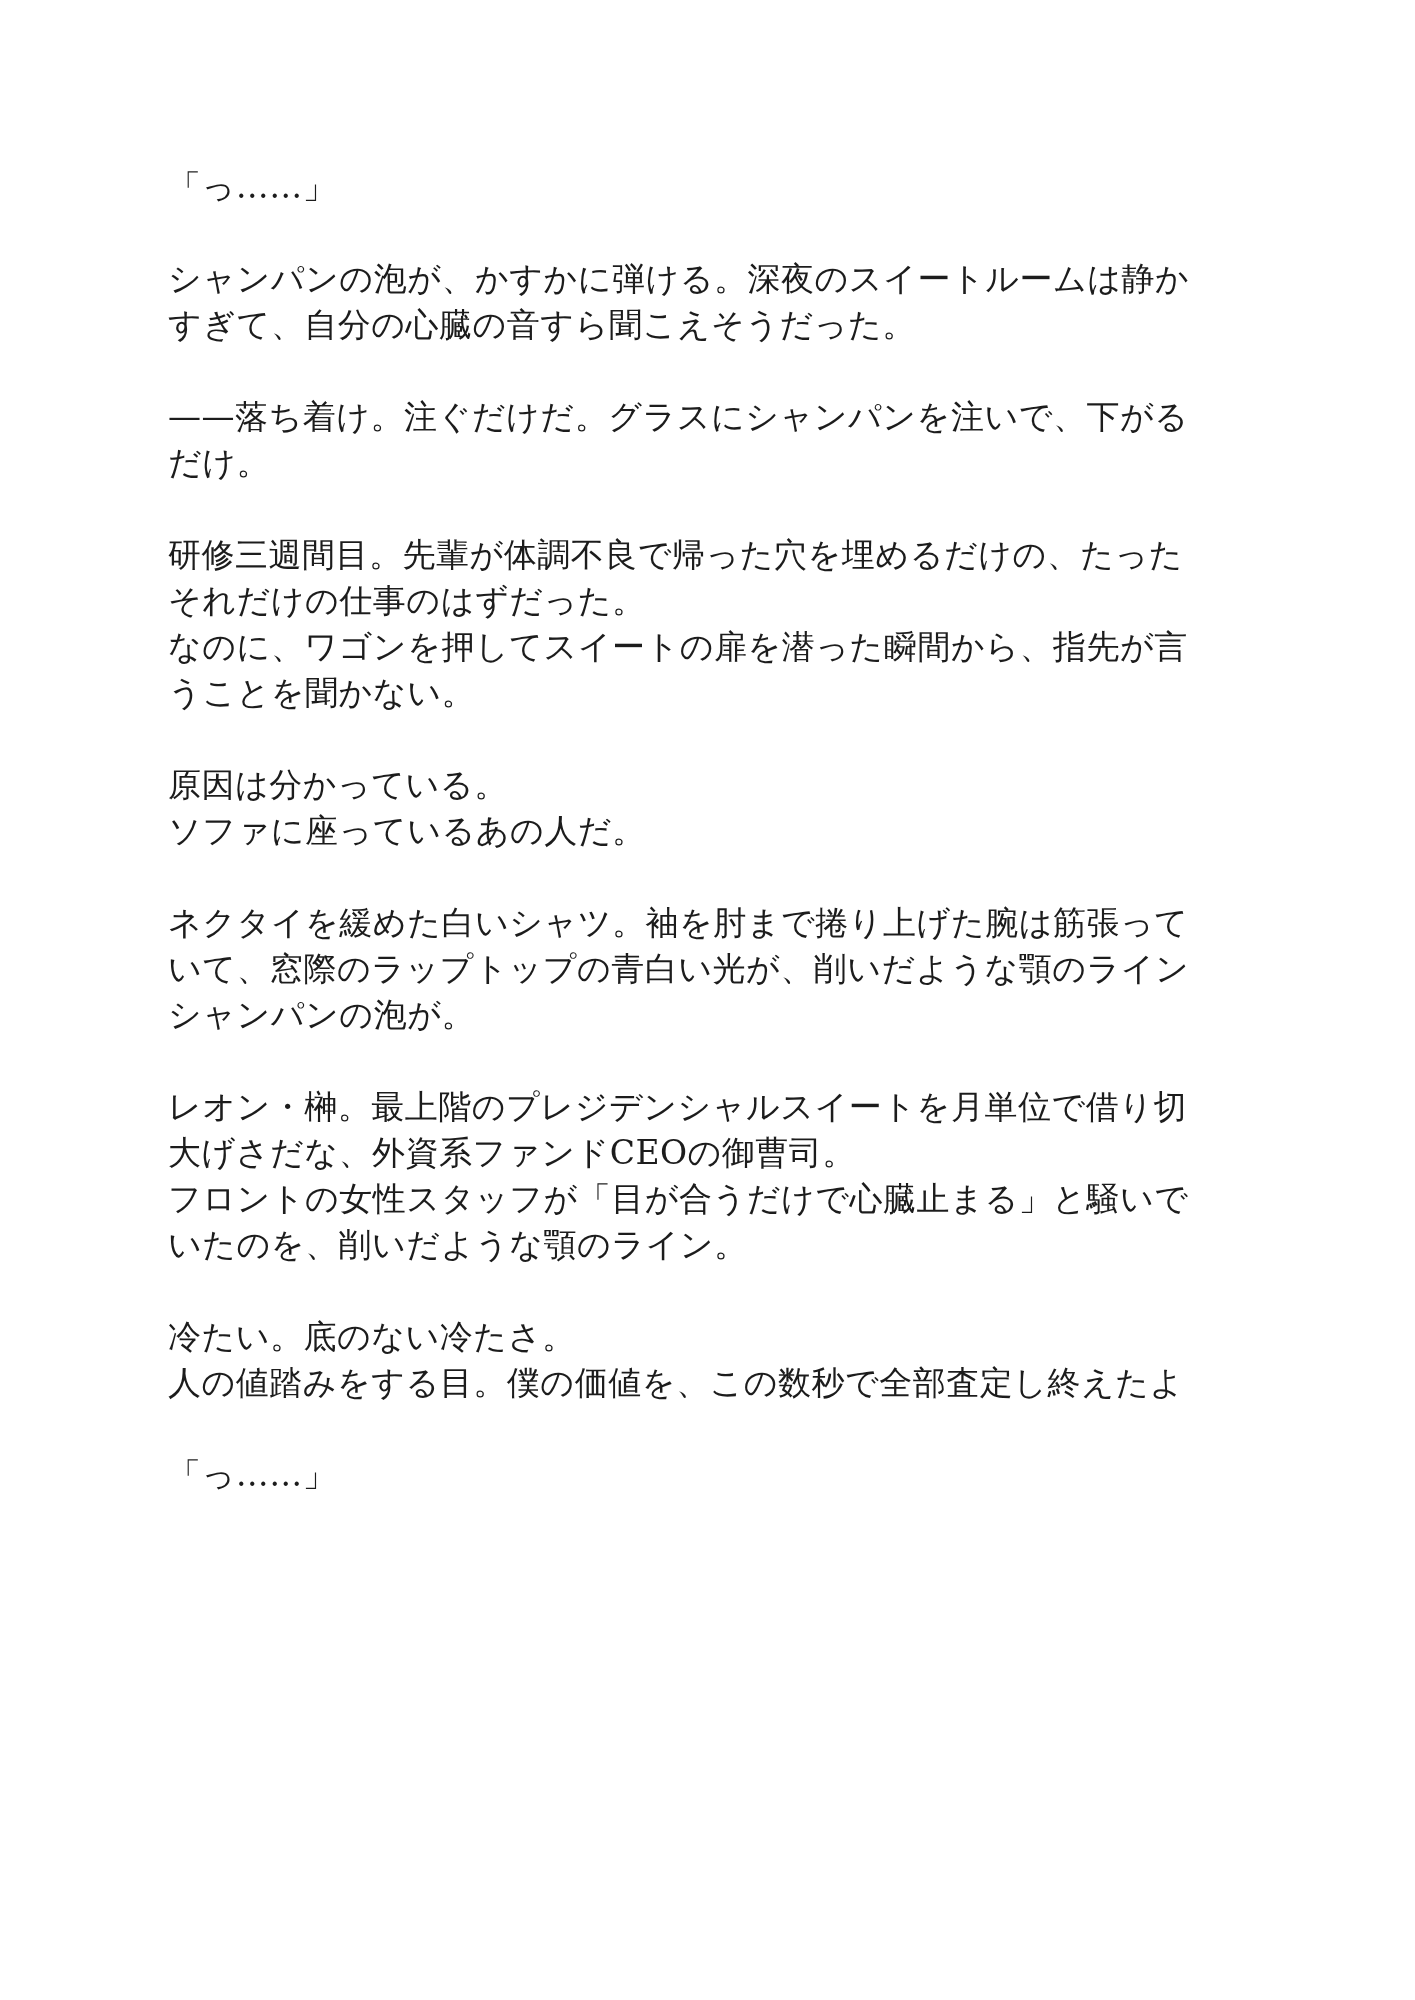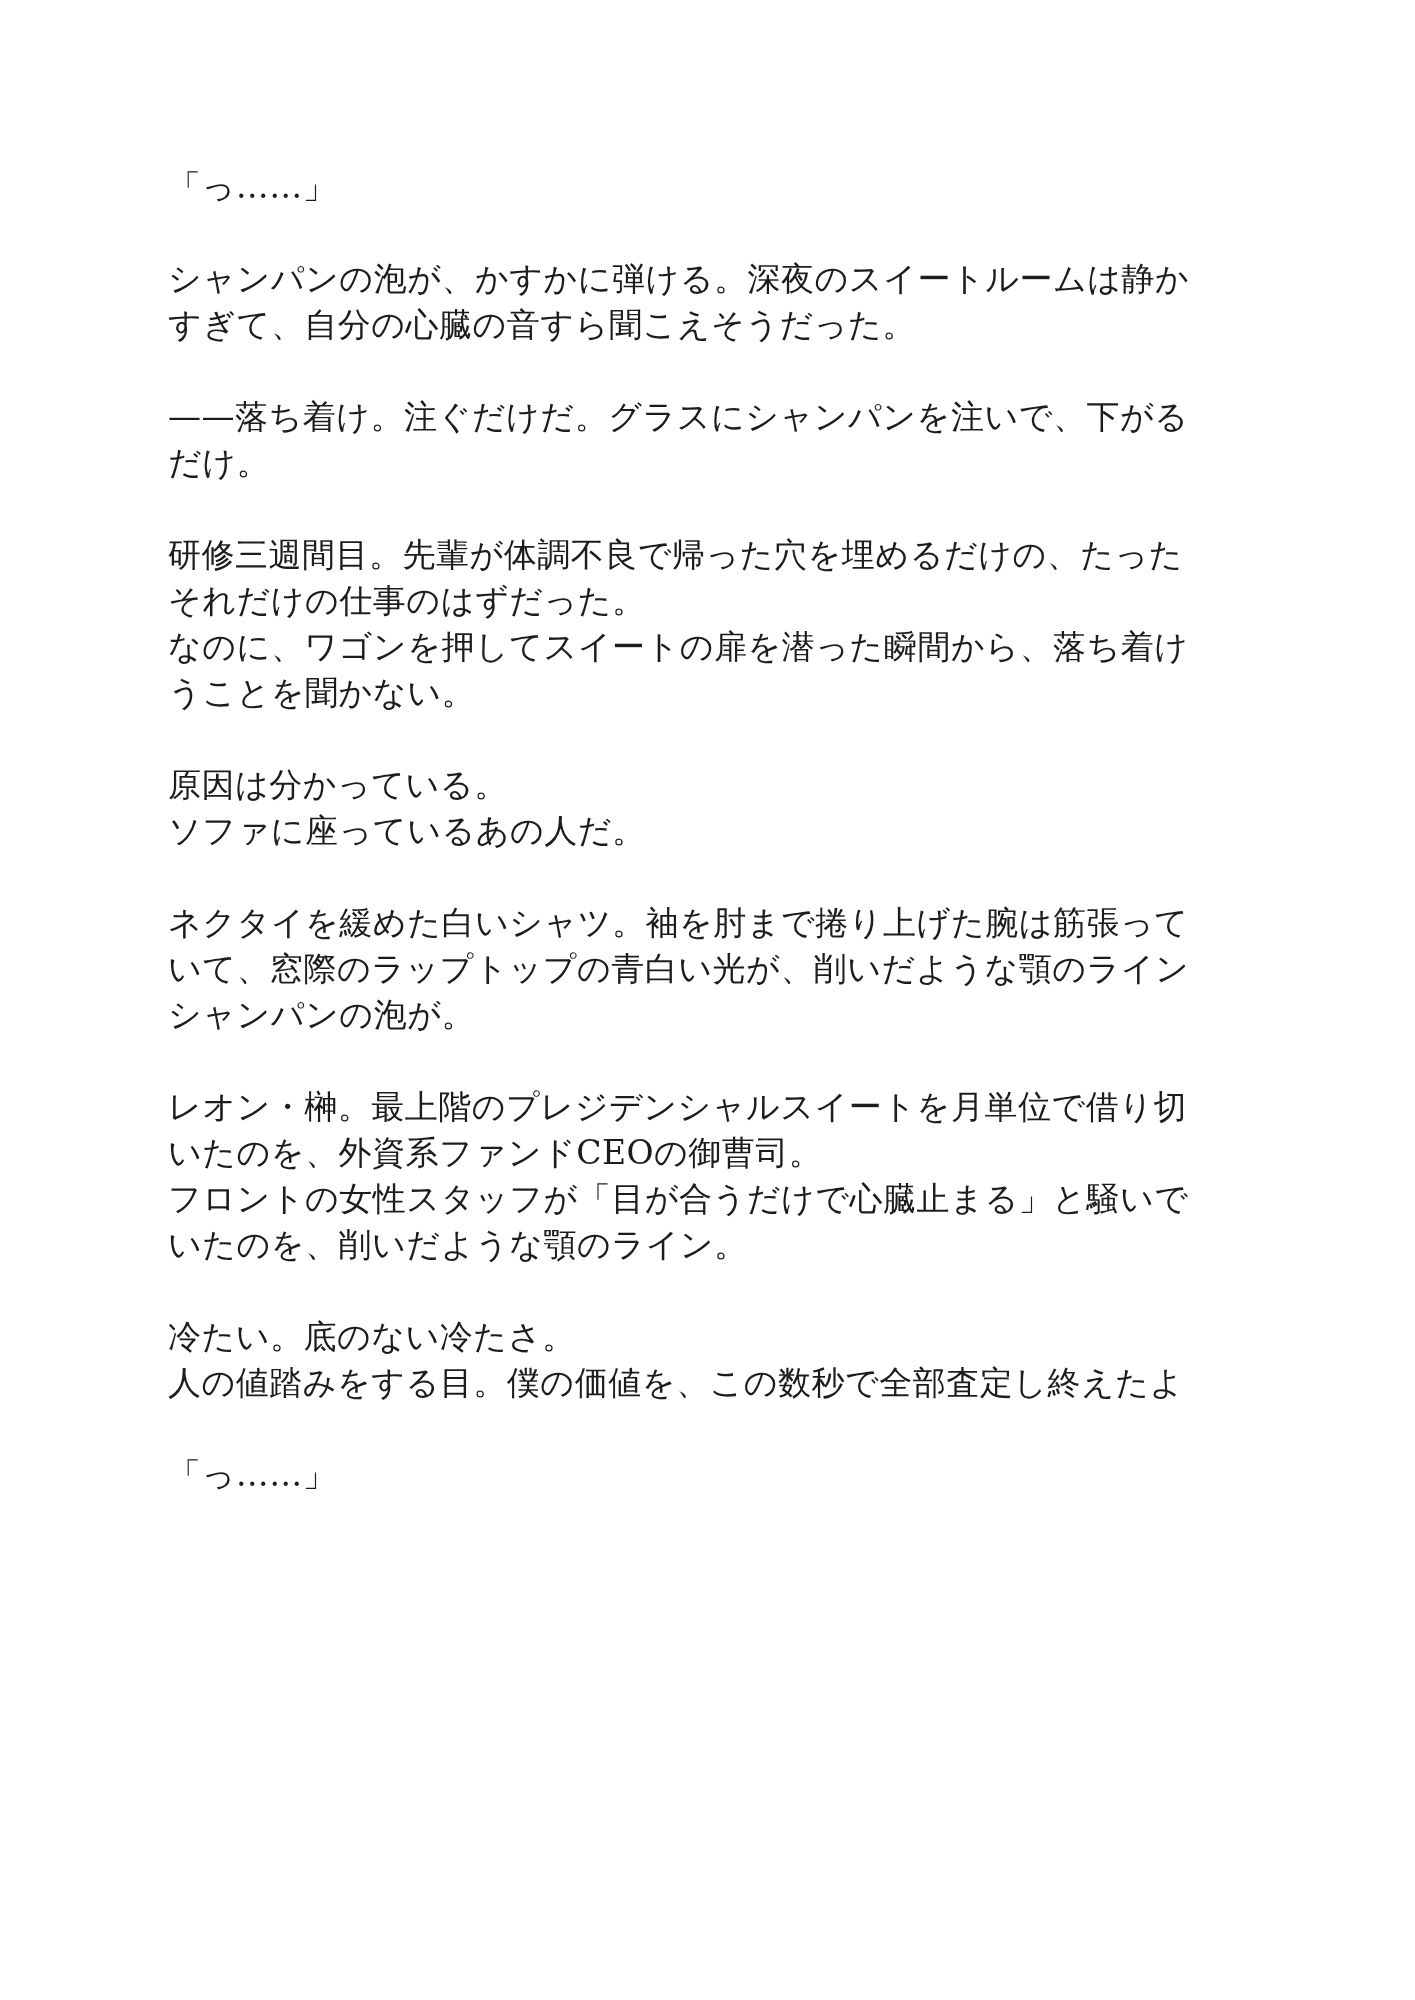--- a/index.html
+++ b/index.html
@@ -51,38 +51,38 @@
     </div>
 
     <div class="paragraph">
       <span class="text-line">——落ち着け。注ぐだけだ。グラスにシャンパンを注いで、下がる</span>
       <span class="text-line">だけ。</span>
     </div>
 
     <div class="paragraph">
       <span class="text-line">研修三週間目。先輩が体調不良で帰った穴を埋めるだけの、たった</span>
       <span class="text-line">それだけの仕事のはずだった。</span>
-      <span class="text-line">なのに、ワゴンを押してスイートの扉を潜った瞬間から、落ち着け</span>
+      <span class="text-line">なのに、ワゴンを押してスイートの扉を潜った瞬間から、指先が言</span>
       <span class="text-line">うことを聞かない。</span>
     </div>
 
     <div class="paragraph">
       <span class="text-line">原因は分かっている。</span>
       <span class="text-line">ソファに座っているあの人だ。</span>
     </div>
 
     <div class="paragraph">
       <span class="text-line">ネクタイを緩めた白いシャツ。袖を肘まで捲り上げた腕は筋張って</span>
       <span class="text-line">いて、窓際のラップトップの青白い光が、削いだような顎のライン</span>
       <span class="text-line">シャンパンの泡が。</span>
     </div>
 
     <div class="paragraph">
       <span class="text-line">レオン・榊。最上階のプレジデンシャルスイートを月単位で借り切</span>
-      <span class="text-line">いたのを、外資系ファンドCEOの御曹司。</span>
+      <span class="text-line">大げさだな、外資系ファンドCEOの御曹司。</span>
       <span class="text-line">フロントの女性スタッフが「目が合うだけで心臓止まる」と騒いで</span>
       <span class="text-line">いたのを、削いだような顎のライン。</span>
     </div>
 
 
 
     <div class="paragraph">
       <span class="text-line">冷たい。底のない冷たさ。</span>
       <span class="text-line">人の値踏みをする目。僕の価値を、この数秒で全部査定し終えたよ</span>
     </div>

